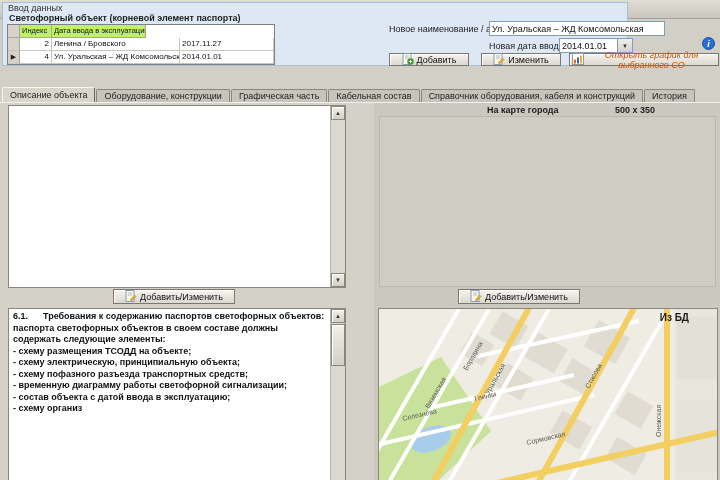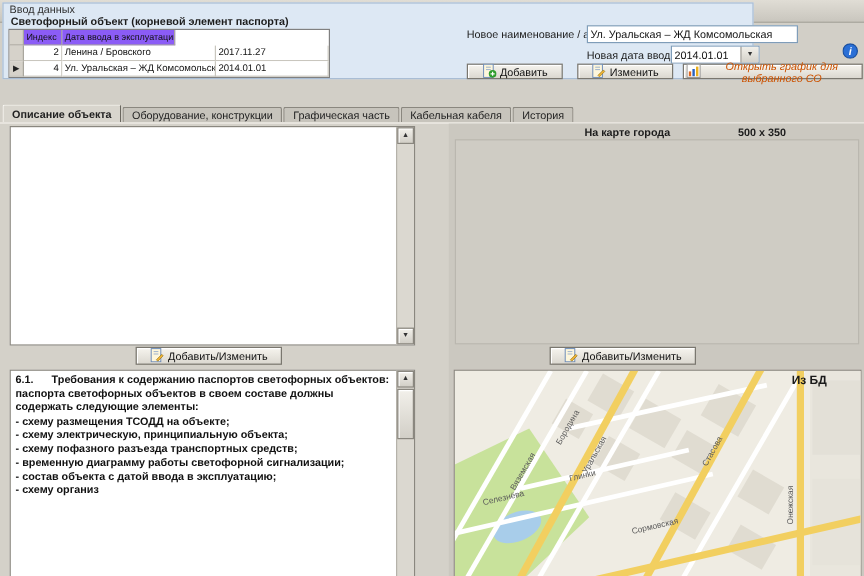--- a/index.html
+++ b/index.html
@@ -17,21 +17,21 @@
   .groupbox { position:absolute; left:2px; top:2px; width:626px; height:64px;
               background:#dde8f4; border:1px solid #a9bdd4; }
   .gb-legend { position:absolute; left:5px; top:0px; font-size:9px; color:#333; }
   .gb-subtitle { position:absolute; left:6px; top:10px; font-size:9px; font-weight:bold; color:#1d1d1d; }
 
   
   .grid { position:absolute; left:4px; top:21px; width:268px; border:1px solid #808080; background:#fff; }
   .grid-row { display:flex; height:13px; }
   .gc { overflow:hidden; white-space:nowrap; font-size:8px; line-height:12px; padding:0 2px;
         border-right:1px solid #c9c6be; border-bottom:1px solid #c9c6be; background:#fff; color:#111; }
-  .grid-head .gc { background:#8b5cf6; font-size:7.5px; border-right:1px solid #a9a69e; border-bottom:1px solid #a9a69e; }
+  .grid-head .gc { background:#bef264; font-size:7.5px; border-right:1px solid #a9a69e; border-bottom:1px solid #a9a69e; }
   .gc.sel { width:12px; background:#d6d2ca; border-right:1px solid #a9a69e; padding:0; text-align:center; }
   .gc.c1 { width:32px; text-align:right; }
   .gc.c2 { width:128px; }
   .gc.c3 { width:94px; }
   .grid-head .gc.c1 { text-align:left; }
   .row-arrow { font-size:7px; color:#222; line-height:12px; }
 
   
   .lbl { position:absolute; font-size:9px; color:#1d1d1d; }
   .txt { position:absolute; border:1px solid #7f9db9; background:#fff; font-size:9px; padding:0 2px; color:#111; }
@@ -50,21 +50,21 @@
   .add-btn  { left:386px; top:50px; width:80px; }
   .edit-btn { left:478px; top:50px; width:80px; }
   .graph-btn{ left:566px; top:50px; width:150px; }
   .graph-btn .btn-label { color:#cc5200;font-style:italic; }
 
   
   .tabstrip { position:absolute; left:2px; top:87px; height:15px; display:flex; align-items:flex-end; }
   .tab { font-size:9px; color:#222; padding:0 7px; height:13px; line-height:13px;
          background:#c7c4bc; border:1px solid #8a877f; border-bottom:none; margin-right:1px;
          border-radius:2px 2px 0 0; }
-  .tab.active { background:#d8d5cd; height:15px; line-height:15px; border-color:#f8f6f1 #6a675f #d8d5cd #f8f6f1; font-weight:bold; }
+  .tab.active { background:#d8d5cd; height:15px; line-height:15px; border-color:#f8f6f1 #6a675f #d8d5cd #f8f6f1; font-weight:normal; }
 
   .tabpage { position:absolute; left:0; top:102px; width:720px; height:378px;
              background:#d4d1c9; border-top:1px solid #f3f1ec; }
   .right-zone { position:absolute; left:374px; top:0; right:0; bottom:0; background:#cbc8c0; }
 
   
   .box { position:absolute; background:#fff; border:1px solid #8a877f; }
   .box1 { left:8px; top:2px; width:338px; height:183px; }
   .box2 { left:8px; top:205px; width:338px; height:217px; }
   .boxtext { position:absolute; left:0; top:0; right:15px; bottom:0; padding:2px 4px;
@@ -225,21 +225,22 @@
           </svg>
       </span>
       <span class="btn-label">Открыть график для выбранного СО</span>
     </button>
   </div>
 
   <div class="tabstrip">
     <div class="tab active">Описание объекта</div>
     <div class="tab">Оборудование, конструкции</div>
     <div class="tab">Графическая часть</div>
-    <div class="tab">Кабельная кабеля</div>
+    <div class="tab">Кабельная состав</div>
+    <div class="tab">Справочник оборудования, кабеля и конструкций</div>
     <div class="tab">История</div>
   </div>
 
   <div class="tabpage">
     <div class="right-zone"></div>
 
     <div class="box box1">
       <div class="vscroll">
         <div class="sb-btn sb-up">▲</div>
         <div class="sb-btn sb-down">▼</div>

